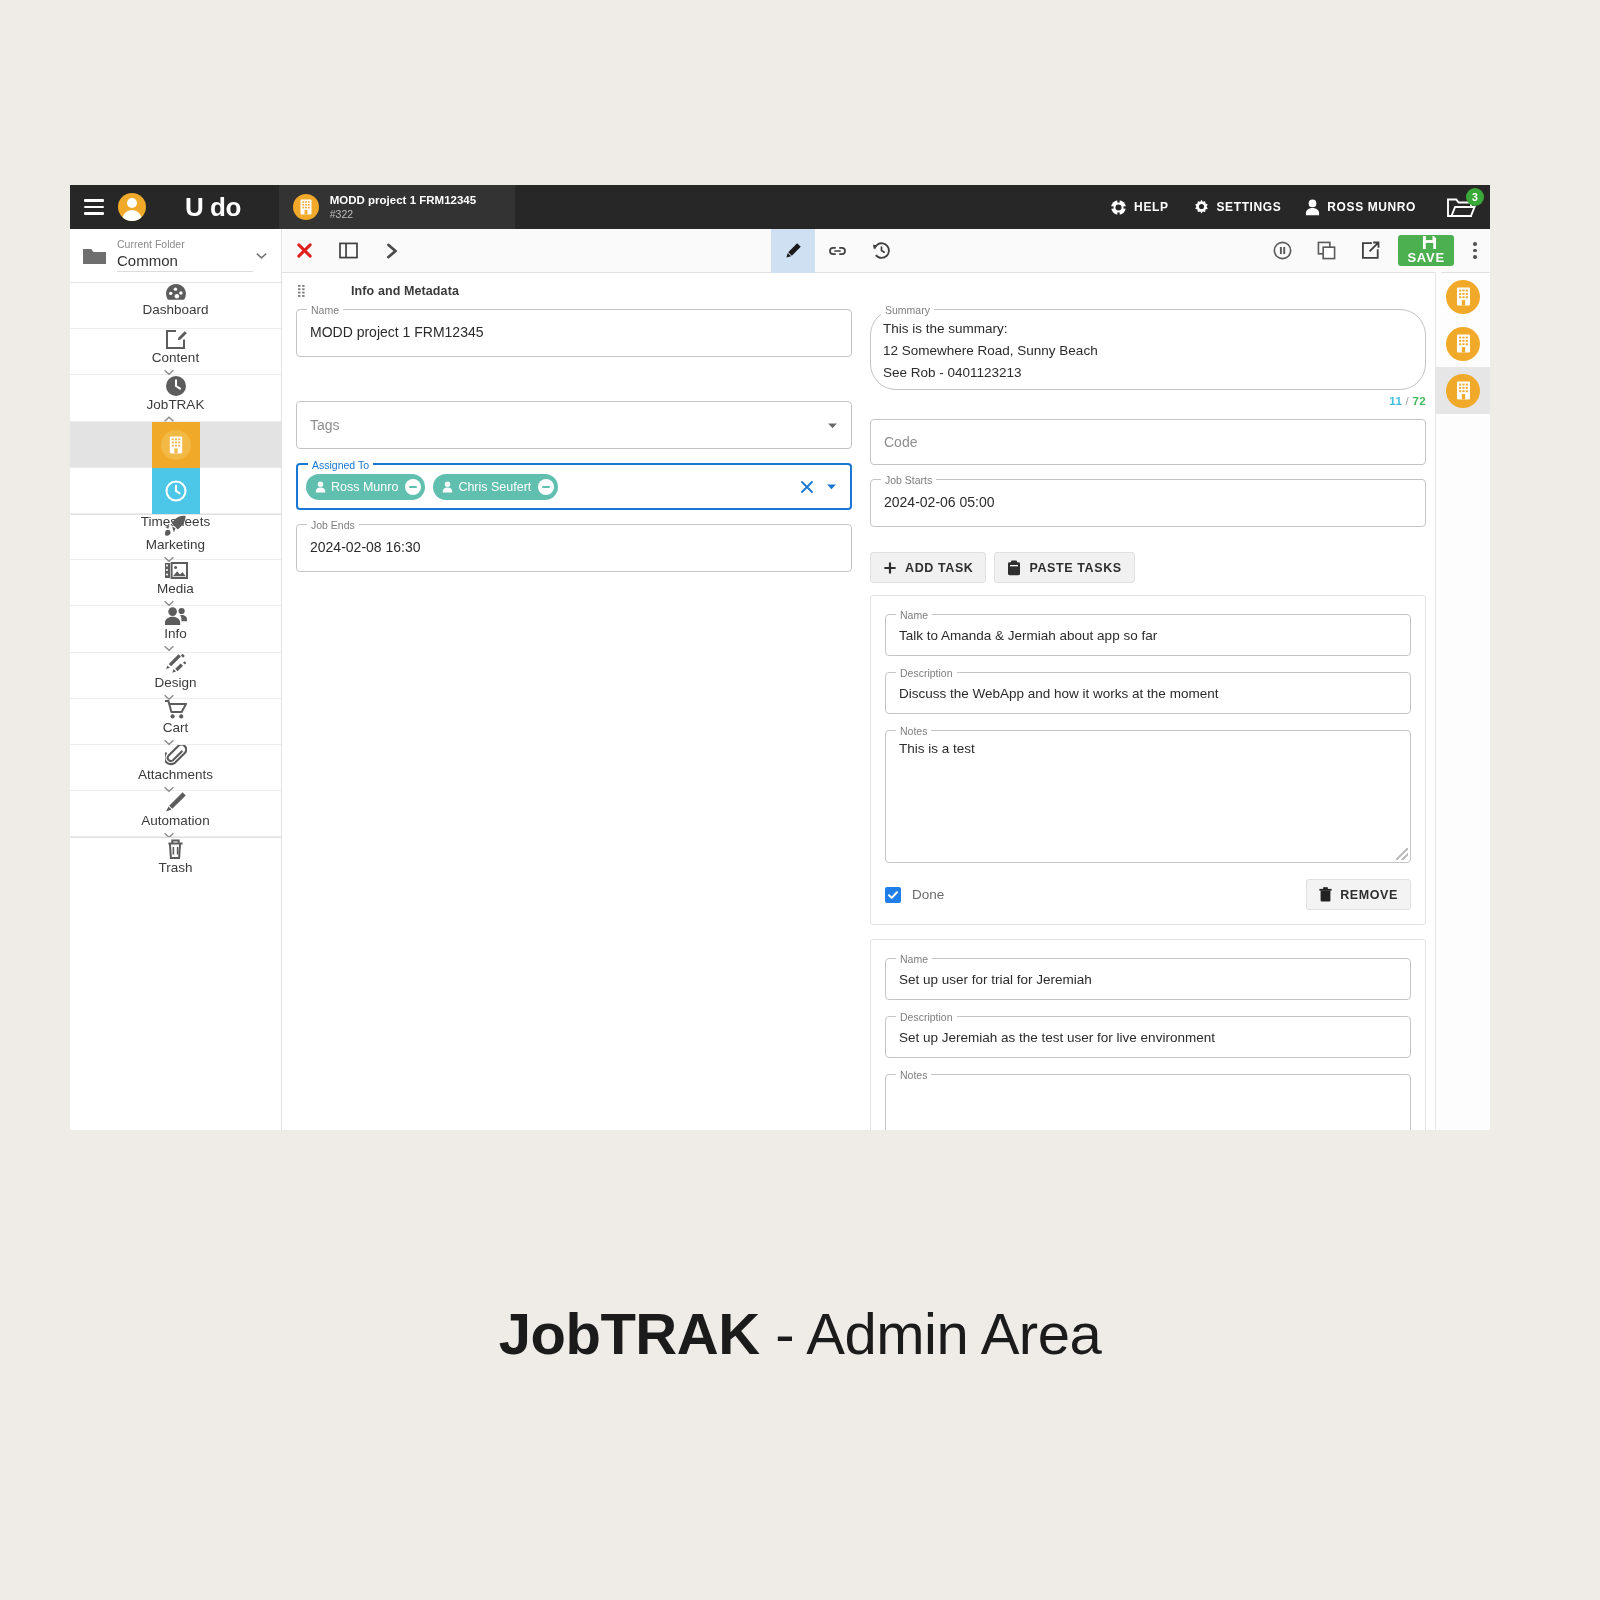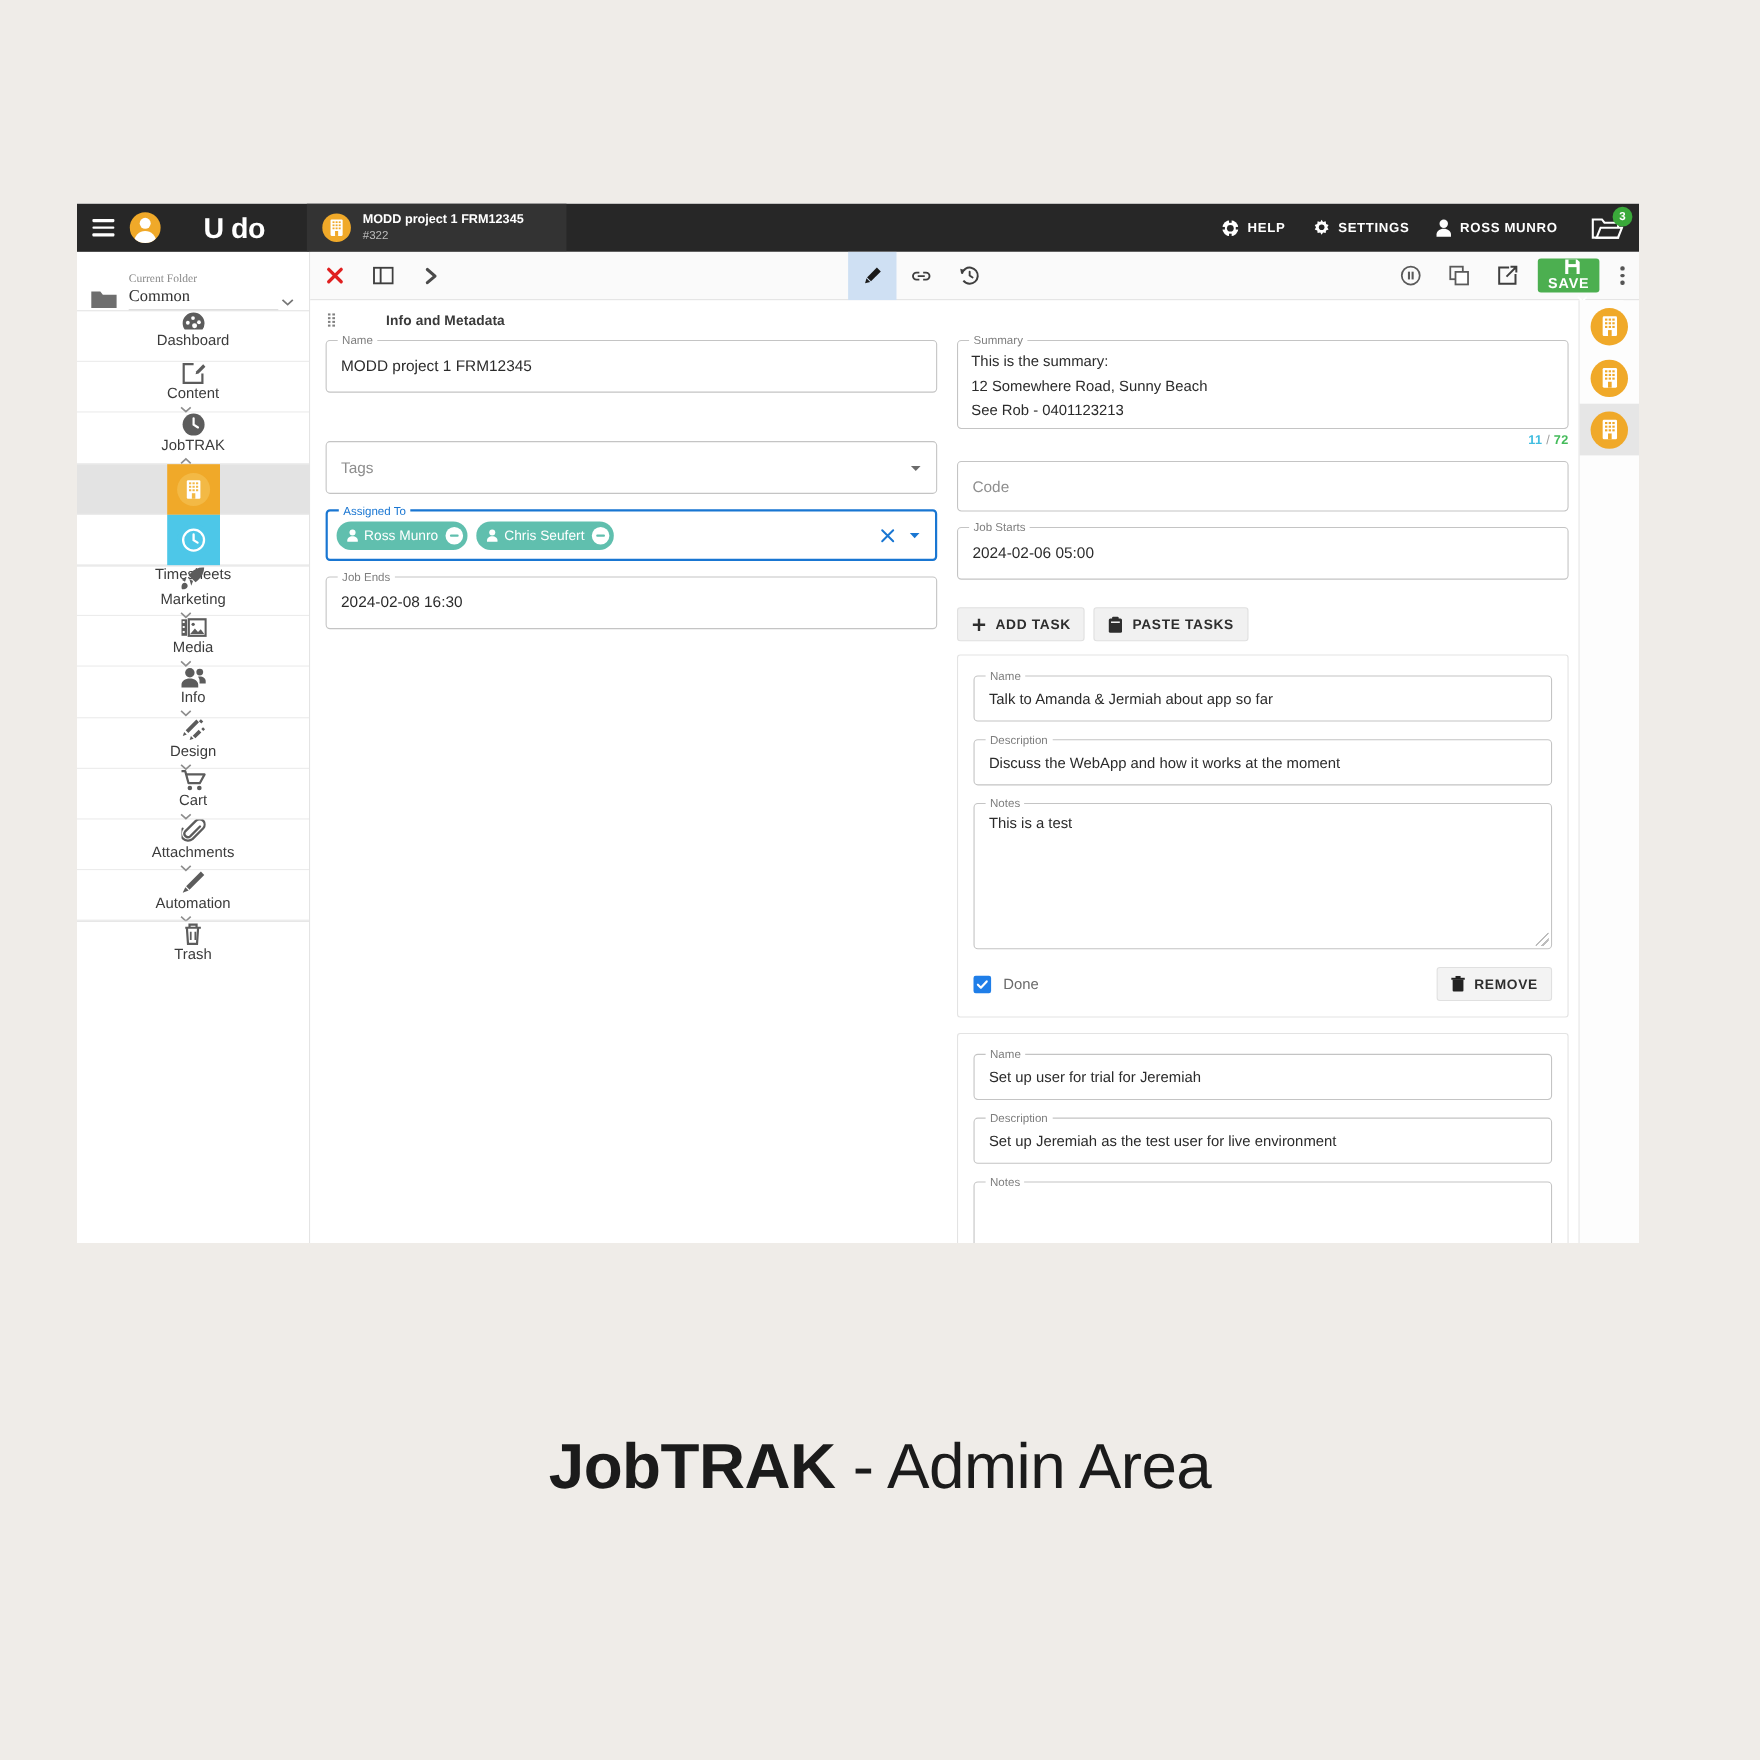--- a/index.html
+++ b/index.html
@@ -75,22 +75,22 @@
     display: flex; align-items: center; justify-content: center;
   }
 
   
   #sidebar {
     position: absolute; left: 0; top: 44px;
     width: 212px; height: 901px;
     background: #fff; border-right: 1px solid #e2e2e2;
   }
   #folder-select {
-    height: 54px; display: flex; align-items: flex-end; padding: 0 12px;
-    border-bottom: 1px solid #e4e4e4; cursor: pointer; font-family: Liberation Serif, serif;
+    height: 54px; display: flex; align-items: center; padding: 0 12px;
+    border-bottom: 1px solid #e4e4e4; cursor: pointer;
   }
   #folder-select .fs-icon { margin-right: 10px; color: #6e6e6e; display: flex; }
   .fs-texts { flex: 1; }
   #folder-label { font-size: 10.5px; color: #8a8a8a; line-height: 1.1; }
   #folder-value {
     font-size: 15px; color: #333; margin-top: 2px;
     border-bottom: 1px solid #dcdcdc; padding-bottom: 2px; width: 136px;
   }
   .chev { color: #777; display: flex; }
 
@@ -204,21 +204,21 @@
   }
   .chip .ch-x i { display: block; width: 8px; height: 2px; background: #60bfae; border-radius: 1px; }
   #assigned-actions { margin-left: auto; display: flex; align-items: center; }
   #assigned-clear { color: #1976d2; font-size: 18px; cursor: pointer; margin-right: 10px; display: flex; }
   #assigned-dd { color: #1976d2; display: flex; cursor: pointer; margin-right: 4px; }
 
   
   .datefield .fbox { height: 48px; }
 
   
-  #summary-field .fbox { height: 81px; padding: 8px 12px 11px; }
+  #summary-field .fbox { height: 81px; padding: 8px 12px 11px; border-radius: 26px; }
   .sum-line { font-size: 13.5px; color: #2b2b2b; line-height: 1.62; }
   #char-count {
     text-align: right; font-size: 11.5px; margin-top: 5px; margin-bottom: 12px;
     font-weight: bold; letter-spacing: 0.3px;
   }
   #cc-cur { color: #41bde0; }
   #cc-sep { color: #9e9e9e; font-weight: normal; }
   #cc-max { color: #44bb5a; }
 
   

